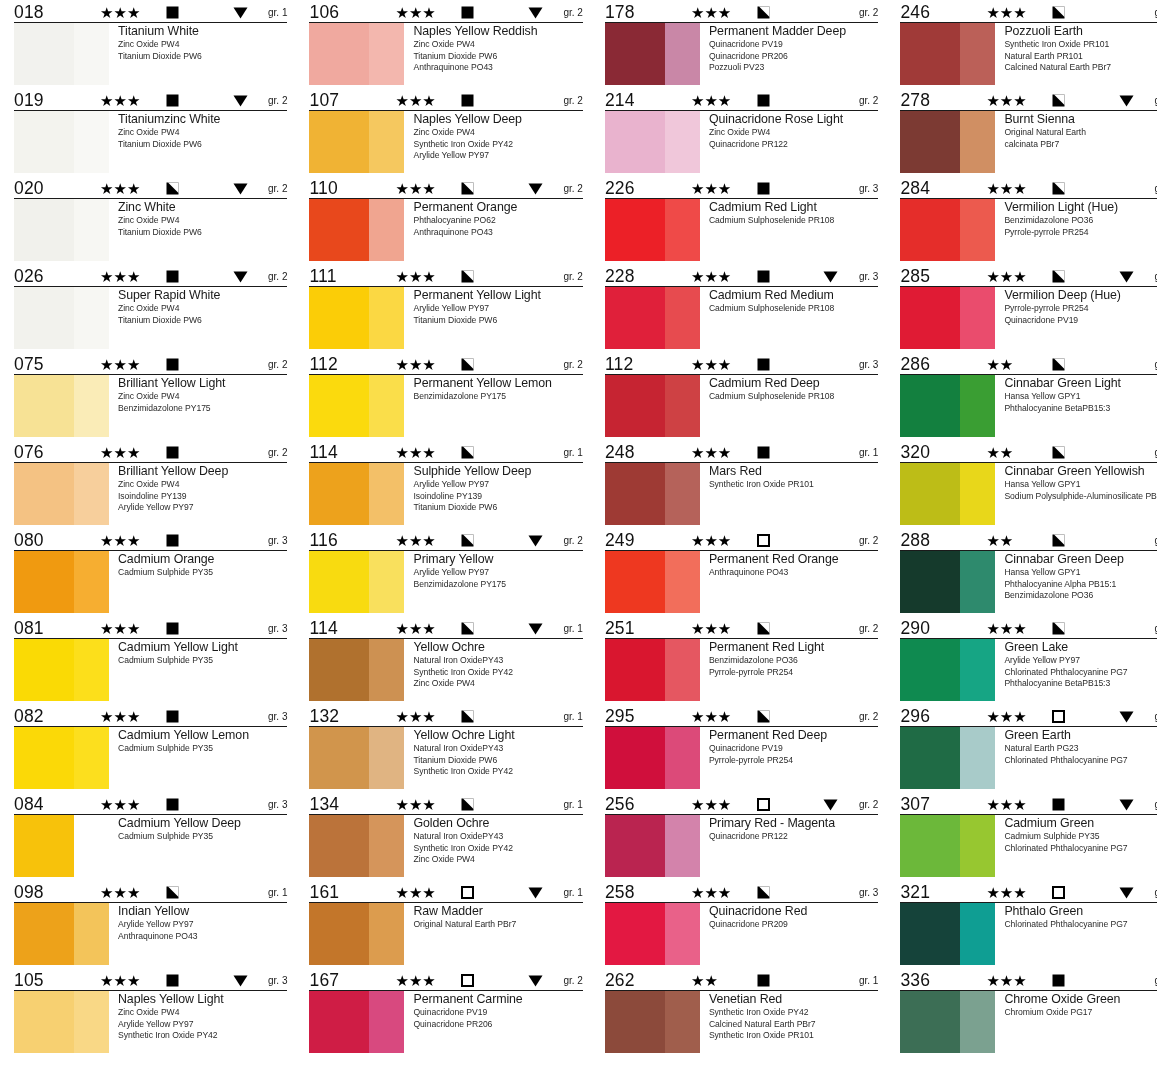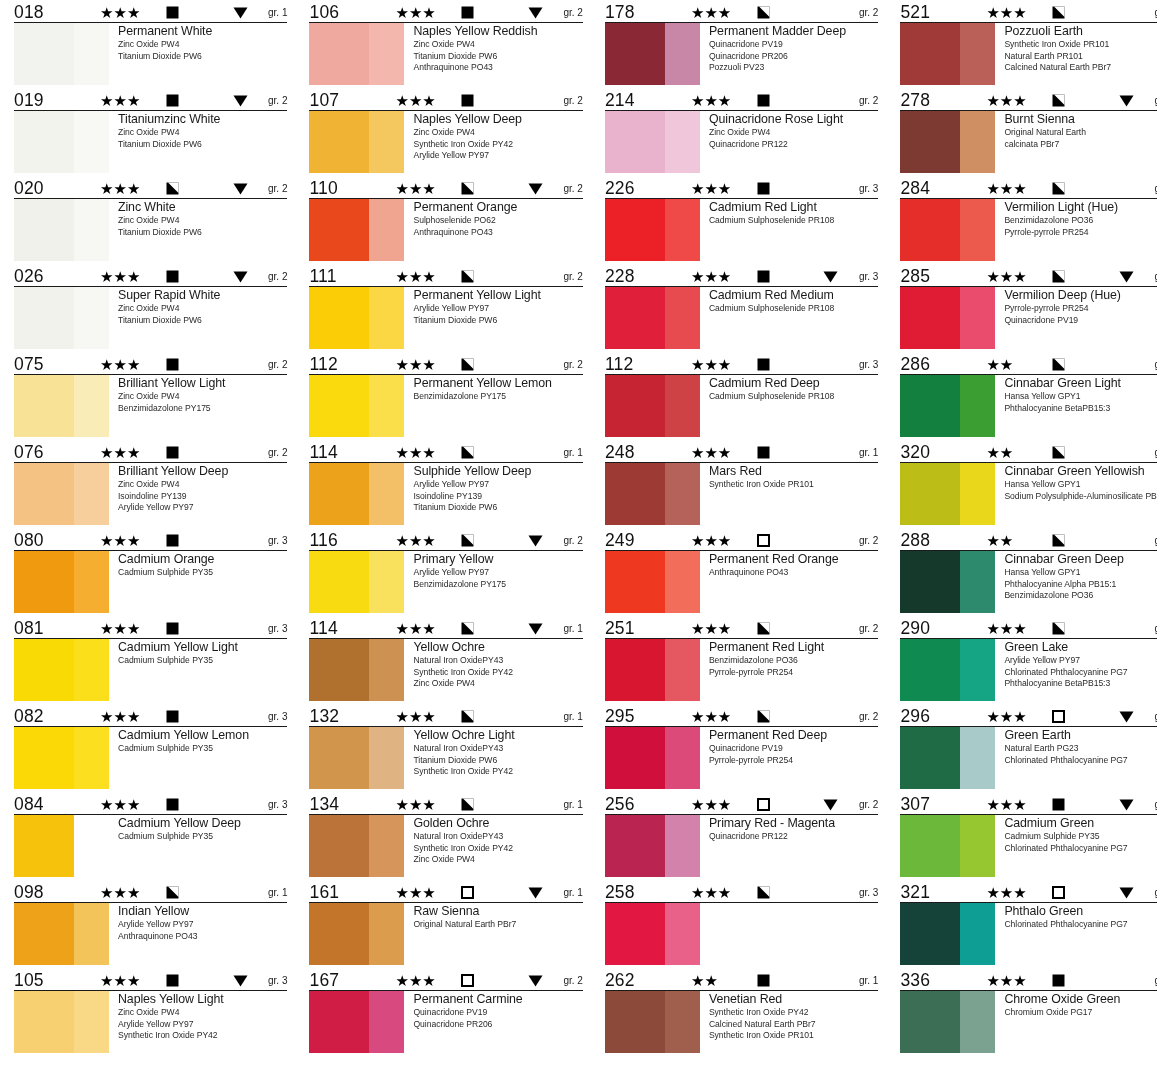--- a/index.html
+++ b/index.html
@@ -47,21 +47,21 @@
             </div>
             <div class="grp">gr. 1</div>
           </div>
         </div>
         <div class="ebody">
           <div class="swatch">
             <div class="mass" style="background: rgb(242, 242, 238);"></div>
             <div class="tint" style="background: rgb(247, 247, 244);"></div>
           </div>
           <div class="info">
-            <div class="pname">Permanent White</div>
+            <div class="pname">Titanium White</div>
             <div class="pig">Zinc Oxide PW4</div>
             <div class="pig">Titanium Dioxide PW6</div>
           </div>
         </div>
       </div>
       <div class="entry">
         <div class="ehead">
           <div class="code">019</div>
           <div class="icons">
             <div class="stars">★★★</div>
@@ -441,21 +441,21 @@
             <div class="grp">gr. 2</div>
           </div>
         </div>
         <div class="ebody">
           <div class="swatch">
             <div class="mass" style="background: rgb(232, 72, 28);"></div>
             <div class="tint" style="background: rgb(240, 165, 144);"></div>
           </div>
           <div class="info">
             <div class="pname">Permanent Orange</div>
-            <div class="pig">Sulphoselenide PO62</div>
+            <div class="pig">Phthalocyanine PO62</div>
             <div class="pig">Anthraquinone PO43</div>
           </div>
         </div>
       </div>
       <div class="entry">
         <div class="ehead">
           <div class="code">111</div>
           <div class="icons">
             <div class="stars">★★★</div>
             <div class="opacity-box">
@@ -670,21 +670,21 @@
             </div>
             <div class="grp">gr. 1</div>
           </div>
         </div>
         <div class="ebody">
           <div class="swatch">
             <div class="mass" style="background: rgb(195, 118, 42);"></div>
             <div class="tint" style="background: rgb(220, 156, 78);"></div>
           </div>
           <div class="info">
-            <div class="pname">Raw Sienna</div>
+            <div class="pname">Raw Madder</div>
             <div class="pig">Original Natural Earth PBr7</div>
           </div>
         </div>
       </div>
       <div class="entry">
         <div class="ehead">
           <div class="code">167</div>
           <div class="icons">
             <div class="stars">★★★</div>
             <div class="opacity-box">
@@ -993,20 +993,24 @@
             </div>
             <div class="tri"></div>
             <div class="grp">gr. 3</div>
           </div>
         </div>
         <div class="ebody">
           <div class="swatch">
             <div class="mass" style="background: rgb(227, 24, 66);"></div>
             <div class="tint" style="background: rgb(233, 97, 137);"></div>
           </div>
+          <div class="info">
+            <div class="pname">Quinacridone Red</div>
+            <div class="pig">Quinacridone PR209</div>
+          </div>
         </div>
       </div>
       <div class="entry">
         <div class="ehead">
           <div class="code">262</div>
           <div class="icons">
             <div class="stars">★★</div>
             <div class="opacity-box">
               <svg width="13" height="13" viewBox="0 0 13 13">
                 <rect x="0.5" y="0.5" width="12" height="12" fill="#000"></rect>
@@ -1026,21 +1030,21 @@
             <div class="pig">Synthetic Iron Oxide PY42</div>
             <div class="pig">Calcined Natural Earth PBr7</div>
             <div class="pig">Synthetic Iron Oxide PR101</div>
           </div>
         </div>
       </div>
     </div>
     <div class="col">
       <div class="entry">
         <div class="ehead">
-          <div class="code">521</div>
+          <div class="code">246</div>
           <div class="icons">
             <div class="stars">★★★</div>
             <div class="opacity-box">
               <svg width="13" height="13" viewBox="0 0 13 13">
                 <rect x="0.5" y="0.5" width="12" height="12" fill="#000"></rect>
                 <polygon points="12.5,0.5 12.5,11 2,0.5" fill="#fff"></polygon>
               </svg>
             </div>
             <div class="tri"></div>
             <div class="grp">gr. 1</div>

